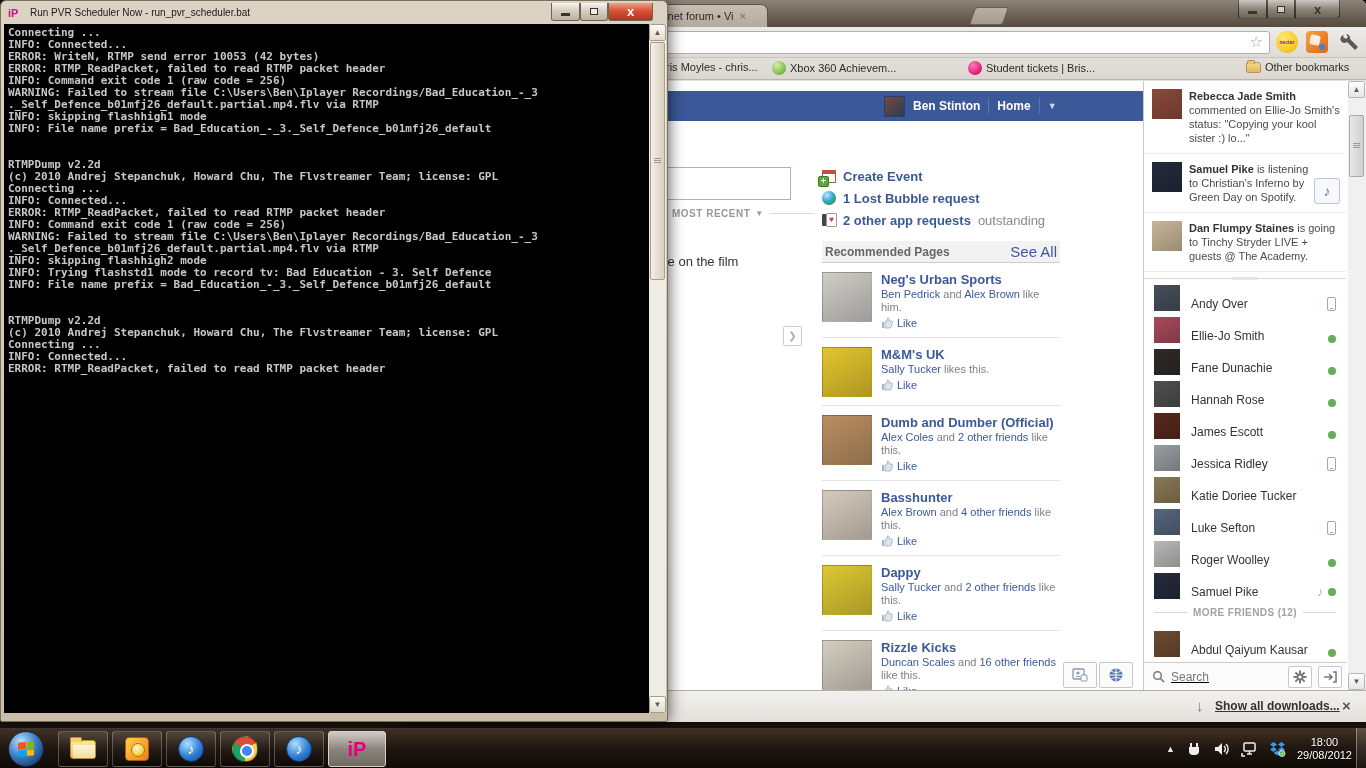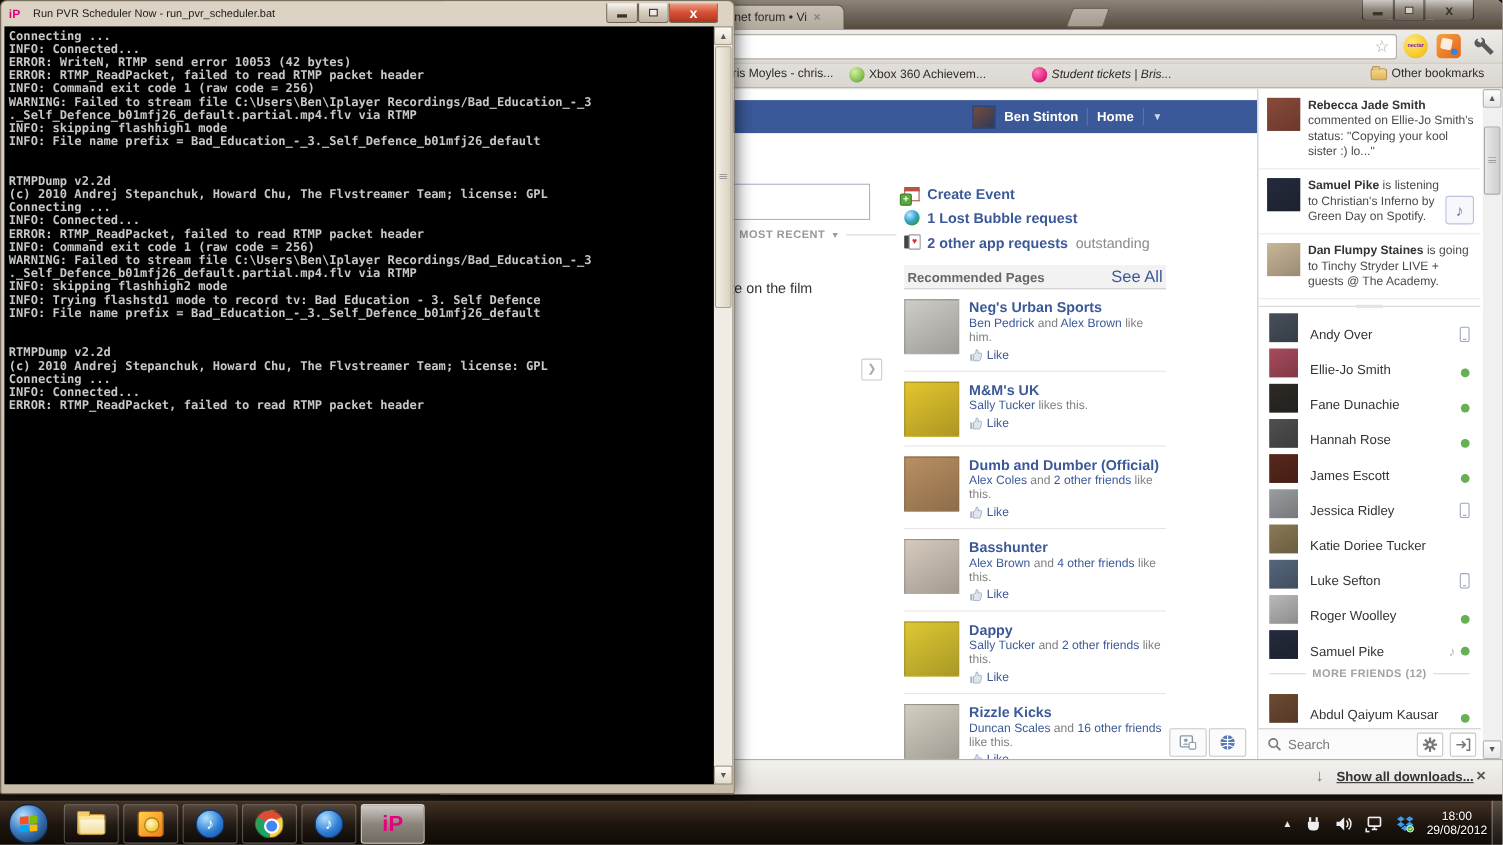--- a/index.html
+++ b/index.html
@@ -112,21 +112,21 @@
   .friend-row { display:flex; align-items:flex-end; height:32px; padding:0 10px; }
   .f-avatar { width:26px; height:26px; flex:0 0 26px; margin-right:11px; }
   .f-name { font-size:12px; color:#333; flex:1 1 auto; white-space:nowrap; overflow:hidden; }
   .f-status { display:flex; align-items:center; gap:5px; }
   .dot-online { width:8px; height:8px; border-radius:50%; background:#67ae55; }
   .ic-mobile { width:9px; height:14px; border:1px solid #9aa7c0; border-radius:2px; background:#fff; position:relative; }
   .ic-mobile:after { content:""; position:absolute; left:2px; bottom:1px; width:3px; height:1px; background:#9aa7c0; }
   .ic-note { color:#aab4c4; font-size:12px; }
   #more-friends { display:flex; align-items:center; gap:6px; height:26px; padding:0 10px; font-size:10px; font-weight:bold; color:#a2a2a2; letter-spacing:.4px; }
   #more-friends:before, #more-friends:after { content:""; flex:1; height:1px; background:#d8d8d8; }
-  #chat-searchbar { position:absolute; left:0; bottom:0; width:202px; height:28px; background:#fbfbfb; border-top:1px solid #ccc; display:flex; align-items:center; padding:0 4px 0 8px; gap:6px; }
+  #chat-searchbar { position:absolute; left:0; bottom:0; width:202px; height:28px; background:#fbfbfb; border-top:1px solid #ccc; display:flex; align-items:center; padding:0 4px 0 8px; gap:6px;text-decoration:underline; }
   #chat-search-label { font-size:12px; color:#777; flex:1; }
   .chat-sq-btn { width:24px; height:22px; border:1px solid #c8c8c8; border-radius:2px; background:#fff; display:flex; align-items:center; justify-content:center; }
 
   
   .sb { position:absolute; background:#f0f0f0; }
   .sb-btn { position:absolute; left:0; width:17px; height:17px; background:linear-gradient(#fdfdfd,#e6e6e6); border:1px solid #b5b5b5; border-radius:2px; color:#5a5a5a; font-size:8px; text-align:center; line-height:15px; }
   .sb-thumb { position:absolute; left:1px; width:15px; background:linear-gradient(90deg,#e8e8e8,#cfcfcf); border:1px solid #a8a8a8; border-radius:2px; }
   .sb-thumb:after { content:""; position:absolute; left:3px; top:50%; width:7px; height:5px; margin-top:-3px;
     background:repeating-linear-gradient(#9a9a9a 0 1px,transparent 1px 2px); }
   #sidebar-sb { left:204px; top:0; width:18px; height:609px; }
@@ -233,21 +233,21 @@
     </div>
 
     <div id="bookmarksbar">
       <div class="bm" style="left:266px;">
         <span>ris Moyles - chris...</span>
       </div>
       <div class="bm" style="left:372px;">
         <span class="bm-dot" style="background:radial-gradient(circle at 35% 30%,#d6f0a0,#7ab648 70%,#4a8a20);"></span>
         <span>Xbox 360 Achievem...</span>
       </div>
-      <div class="bm" style="left:538px;font-style:italic;">
+      <div class="bm" style="left:568px;">
         <span class="bm-dot" style="background:radial-gradient(circle at 35% 30%,#ff7ab8,#e0187a 70%,#a80a54);"></span>
         <span>Student tickets | Bris...</span>
       </div>
       <div class="bm" style="left:846px;">
         <span class="bm-folder"></span>
         <span>Other bookmarks</span>
       </div>
     </div>
 
     <div id="content">

